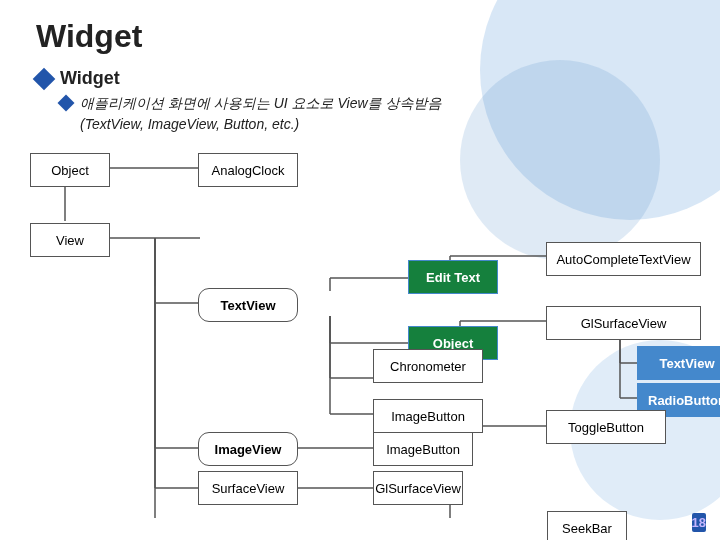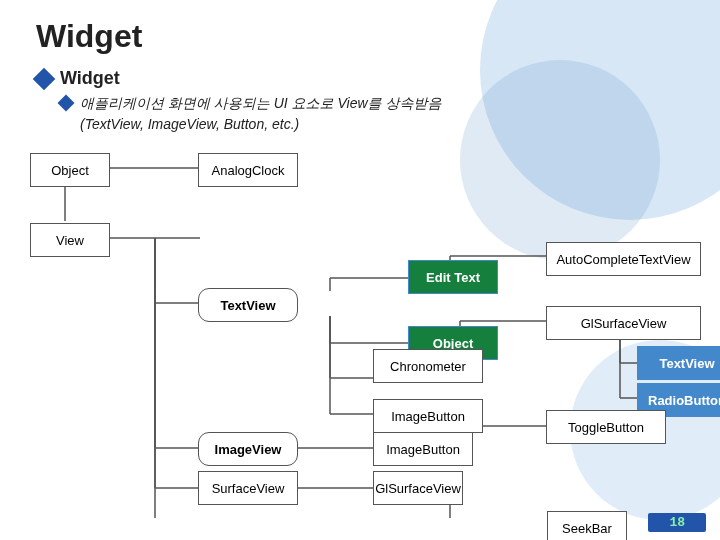--- a/index.html
+++ b/index.html
@@ -129,26 +129,25 @@
       width: 100%; height: 100%;
       pointer-events: none;
     }
 
     
     .page-num {
       position: absolute;
       bottom: 8px;
       right: 14px;
       background: #2255aa;
-      color: #86efac;
+      color: #c4b5fd;
       font-size: 13px;
       font-weight: bold;
-      padding: 2px 21px;
+      padding: 2px 0;
       border-radius: 2px;
-      font-family: Liberation Mono, monospace;
     }
   </style>
 </head>
 <body>
 
 <div class="bg-circle bg-circle-1"></div>
 <div class="bg-circle bg-circle-2"></div>
 <div class="bg-circle bg-circle-3"></div>
 
 <div class="page-title">Widget</div>

